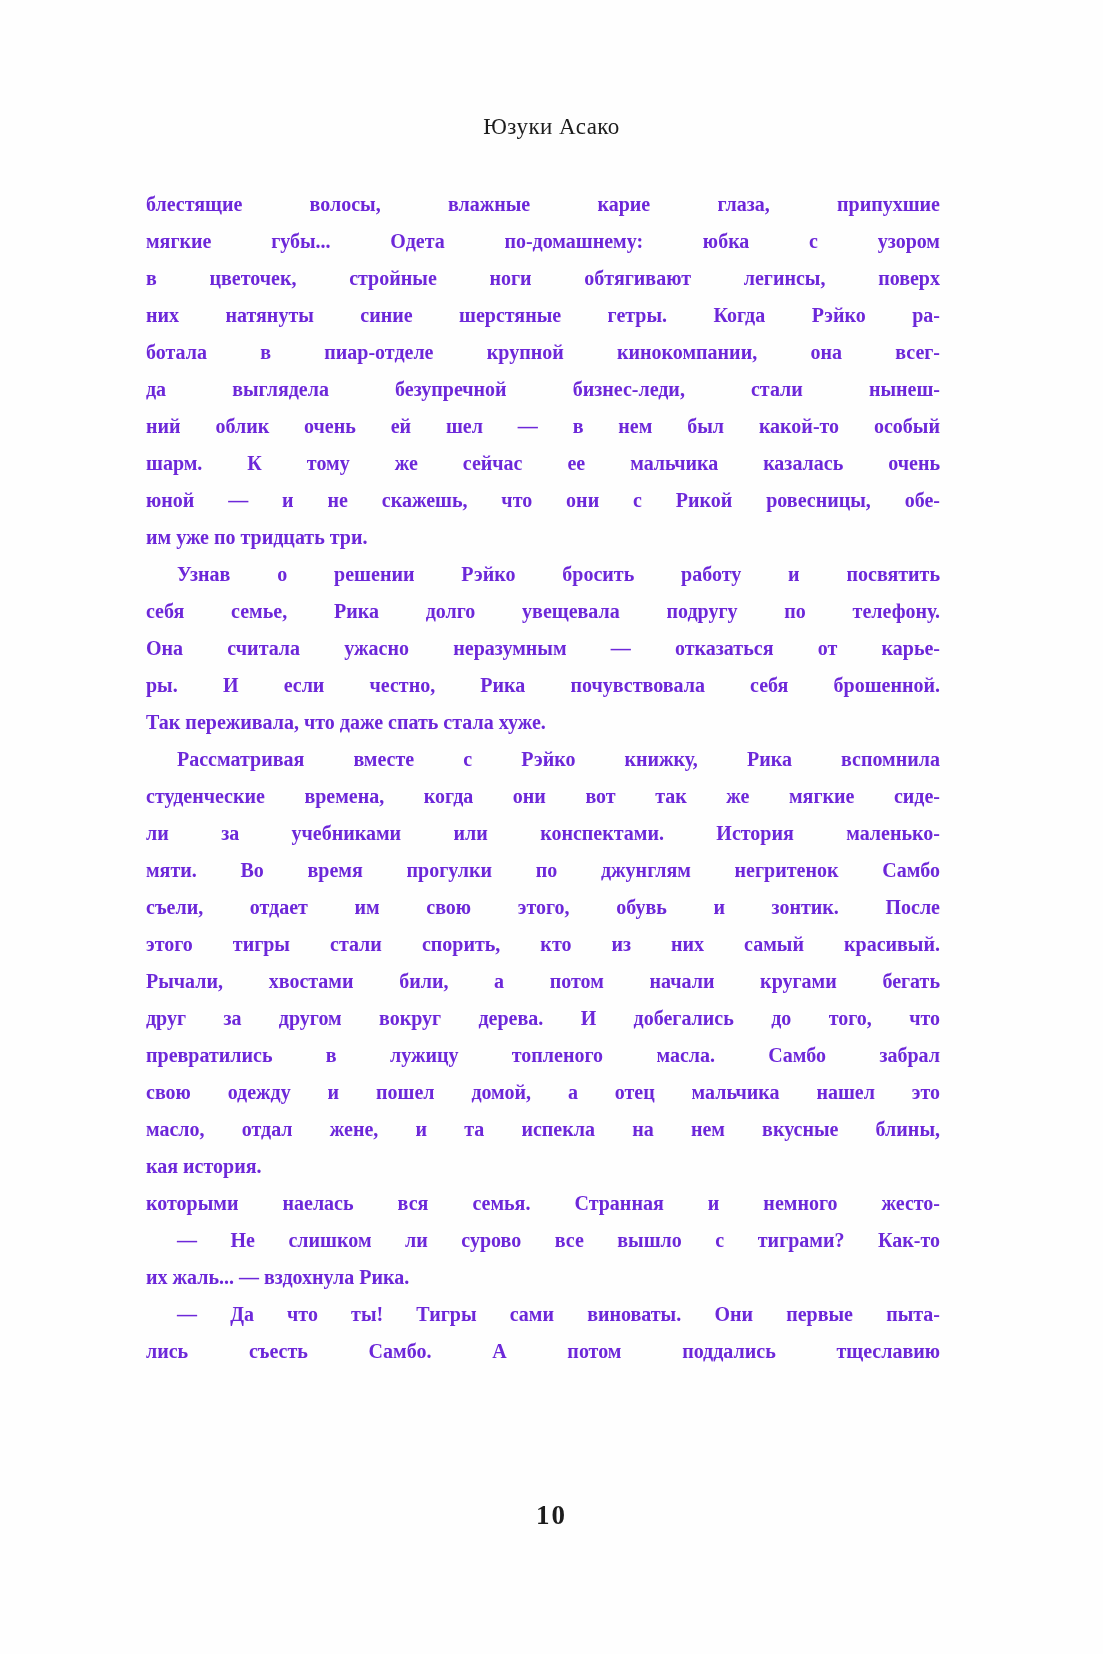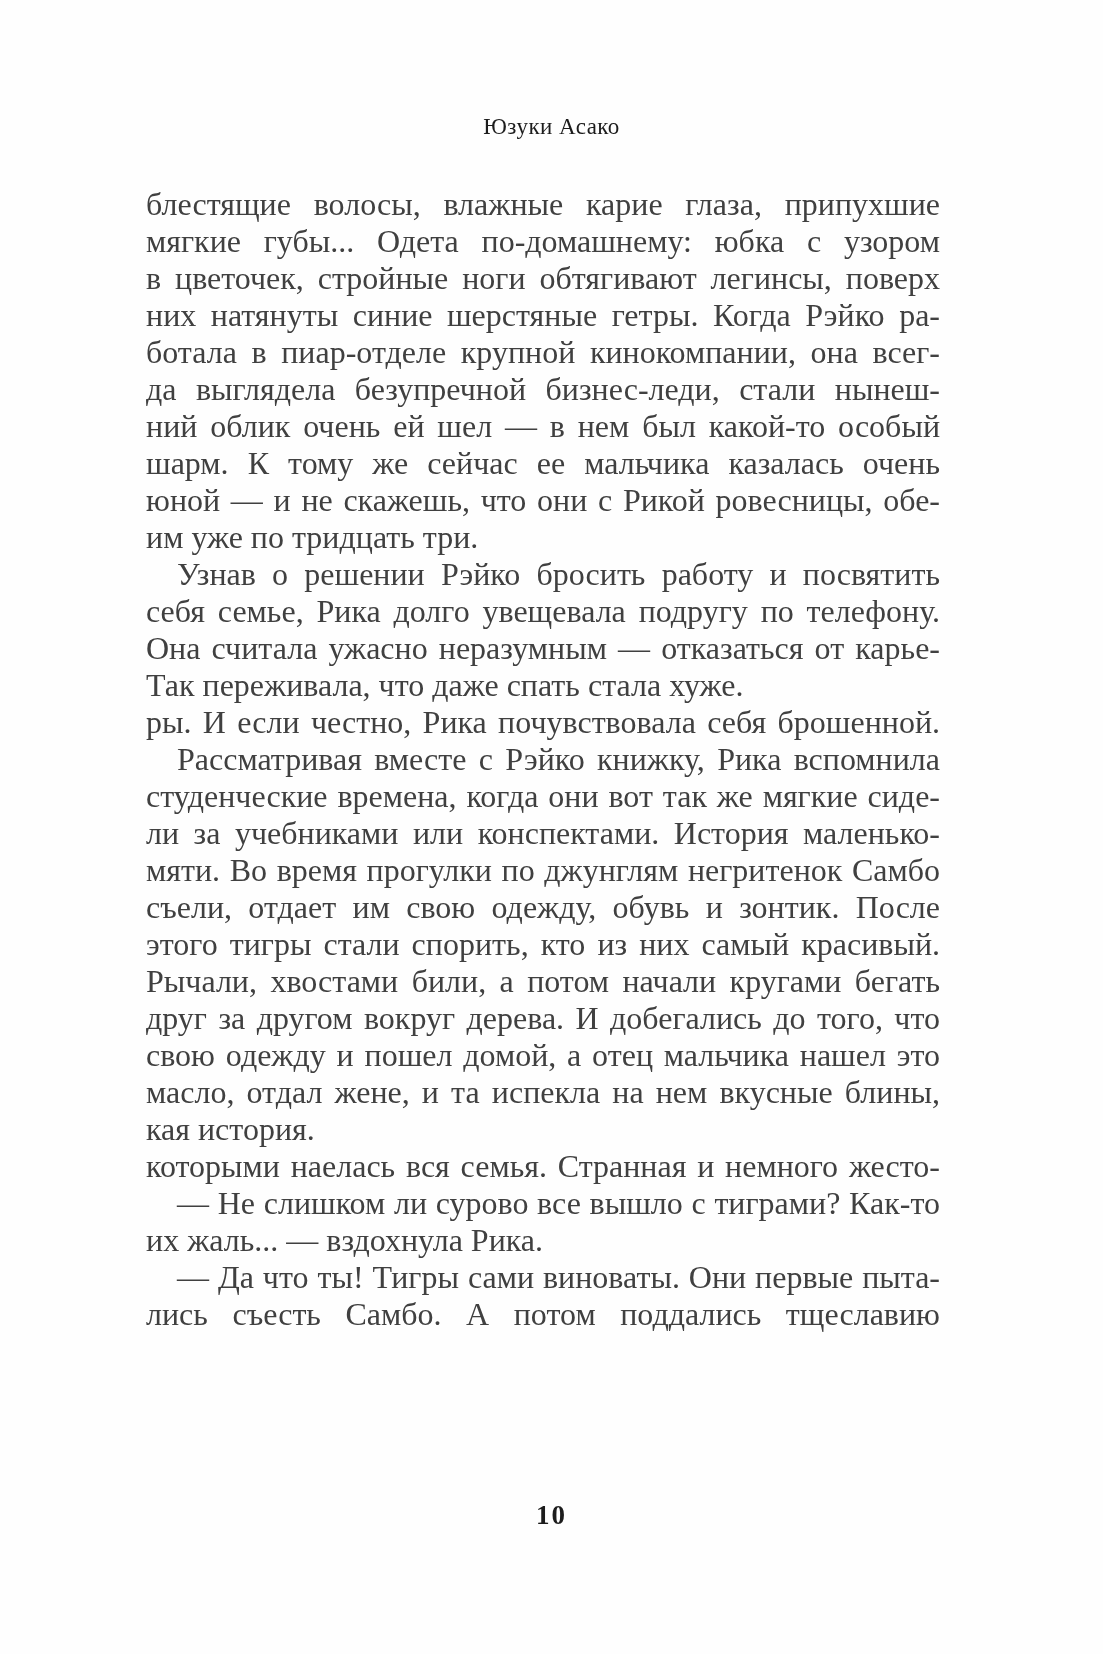--- a/index.html
+++ b/index.html
@@ -33,25 +33,26 @@
   }
   .text-block {
     position: absolute;
     top: 186px;
     left: 146px;
     width: 794px;
   }
   .line {
     height: 37px;
     line-height: 37px;
-    font-size: 32px;
+    font-size: 20px;
     text-align: justify;
     text-align-last: justify;
     white-space: normal;
-    color: #404040;
+    color: #6d28d9;
+    font-weight: bold;
   }
   .line.end {
     text-align: left;
     text-align-last: left;
   }
   .line.ind {
     text-indent: 31px;
   }
   .page-number {
     position: absolute;
@@ -80,30 +81,31 @@
     <div class="line">них натянуты синие шерстяные гетры. Когда Рэйко ра-</div>
     <div class="line">ботала в пиар-отделе крупной кинокомпании, она всег-</div>
     <div class="line">да выглядела безупречной бизнес-леди, стали нынеш-</div>
     <div class="line">ний облик очень ей шел — в нем был какой-то особый</div>
     <div class="line">шарм. К тому же сейчас ее мальчика казалась очень</div>
     <div class="line">юной — и не скажешь, что они с Рикой ровесницы, обе-</div>
     <div class="line end">им уже по тридцать три.</div>
     <div class="line ind">Узнав о решении Рэйко бросить работу и посвятить</div>
     <div class="line">себя семье, Рика долго увещевала подругу по телефону.</div>
     <div class="line">Она считала ужасно неразумным — отказаться от карье-</div>
+    <div class="line">ры. И если честно, Рика почувствовала себя брошенной.</div>
     <div class="line end">Так переживала, что даже спать стала хуже.</div>
-    <div class="line">ры. И если честно, Рика почувствовала себя брошенной.</div>
     <div class="line ind">Рассматривая вместе с Рэйко книжку, Рика вспомнила</div>
     <div class="line">студенческие времена, когда они вот так же мягкие сиде-</div>
     <div class="line">ли за учебниками или конспектами. История маленько-</div>
     <div class="line">мяти. Во время прогулки по джунглям негритенок Самбо</div>
-    <div class="line">съели, отдает им свою одежду, обувь и зонтик. После</div>
+    <div class="line">съели, отдает им свою этого, обувь и зонтик. После</div>
     <div class="line">этого тигры стали спорить, кто из них самый красивый.</div>
     <div class="line">Рычали, хвостами били, а потом начали кругами бегать</div>
     <div class="line">друг за другом вокруг дерева. И добегались до того, что</div>
+    <div class="line">превратились в лужицу топленого масла. Самбо забрал</div>
     <div class="line">свою одежду и пошел домой, а отец мальчика нашел это</div>
     <div class="line">масло, отдал жене, и та испекла на нем вкусные блины,</div>
     <div class="line end">кая история.</div>
     <div class="line">которыми наелась вся семья. Странная и немного жесто-</div>
     <div class="line ind">— Не слишком ли сурово все вышло с тиграми? Как-то</div>
     <div class="line end">их жаль... — вздохнула Рика.</div>
     <div class="line ind">— Да что ты! Тигры сами виноваты. Они первые пыта-</div>
     <div class="line">лись съесть Самбо. А потом поддались тщеславию</div>
   </div>
 

